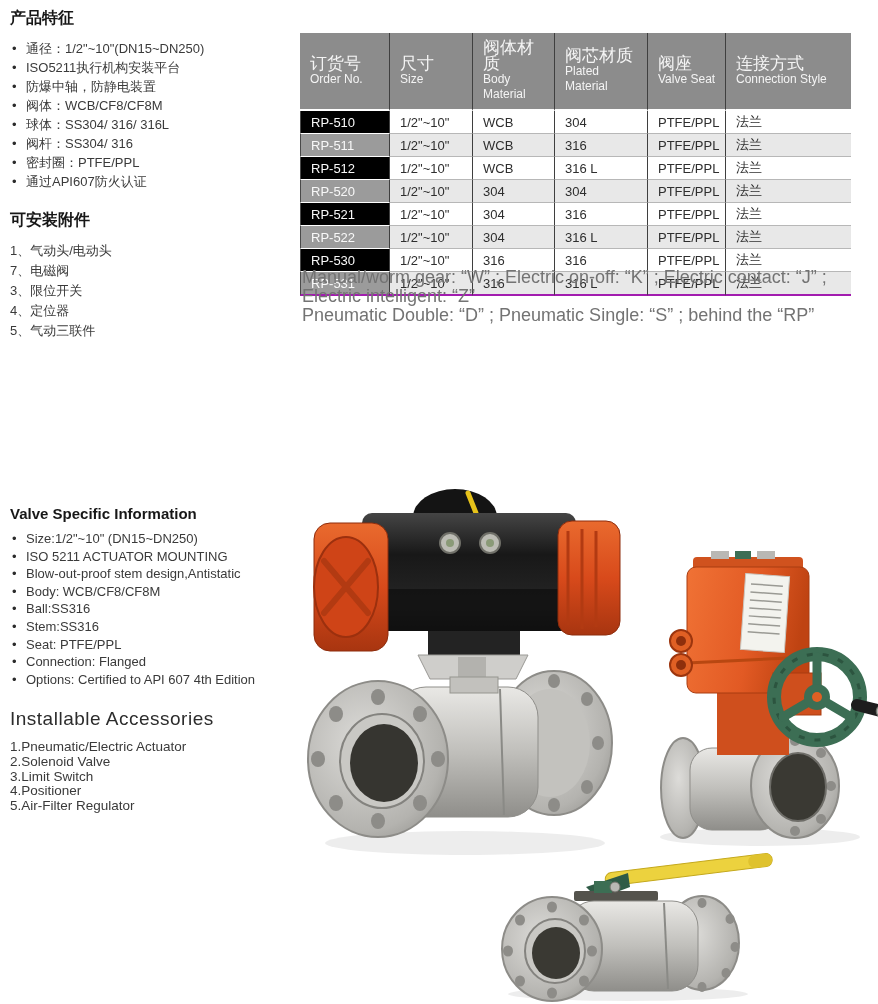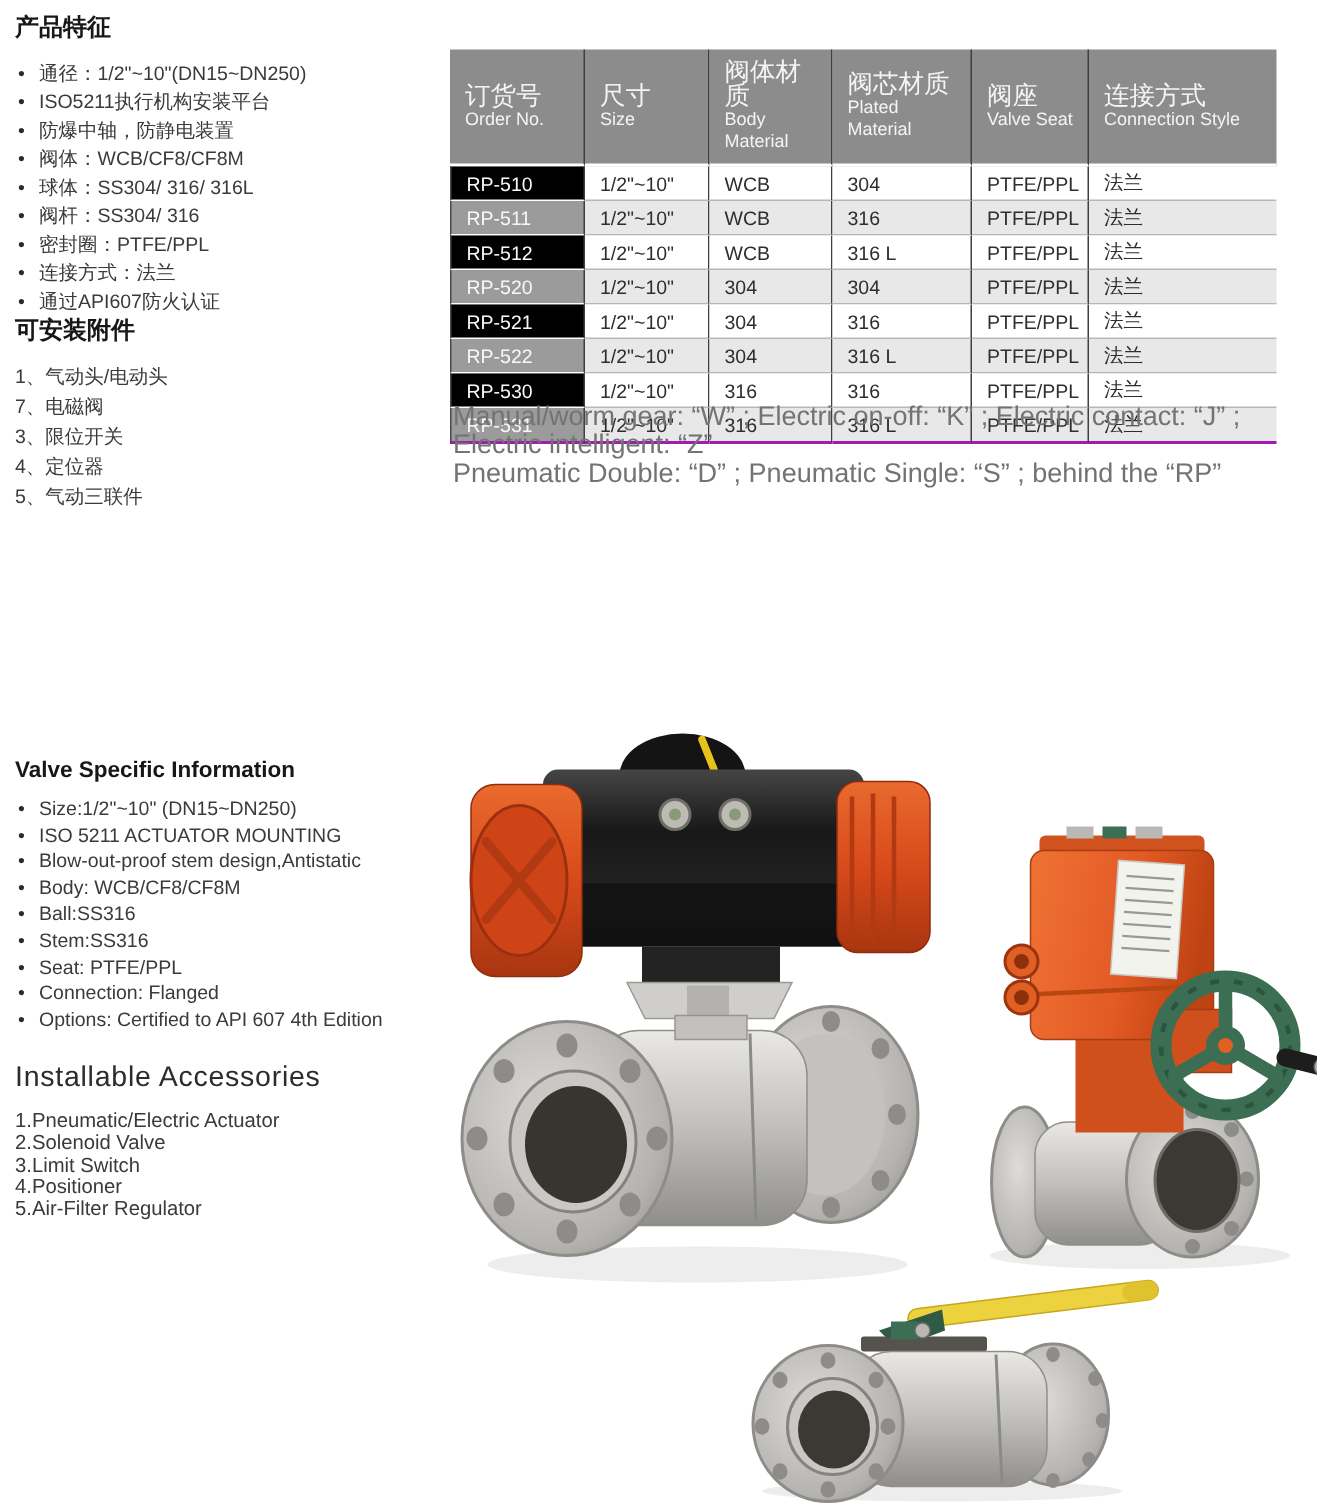--- a/index.html
+++ b/index.html
@@ -60,21 +60,20 @@
   <div class="features">
     <div class="h-cn">产品特征</div>
     <ul class="blist">
       <li>通径：1/2"~10"(DN15~DN250)</li>
       <li>ISO5211执行机构安装平台</li>
       <li>防爆中轴，防静电装置</li>
       <li>阀体：WCB/CF8/CF8M</li>
       <li>球体：SS304/ 316/ 316L</li>
       <li>阀杆：SS304/ 316</li>
       <li>密封圈：PTFE/PPL</li>
-      <li>连接方式：法兰</li>
       <li>通过API607防火认证</li>
     </ul>
   </div>
 
   <div class="accessories-cn">
     <div class="h-cn">可安装附件</div>
     <ul class="nlist">
       <li>1、气动头/电动头</li>
       <li>7、电磁阀</li>
       <li>3、限位开关</li>

